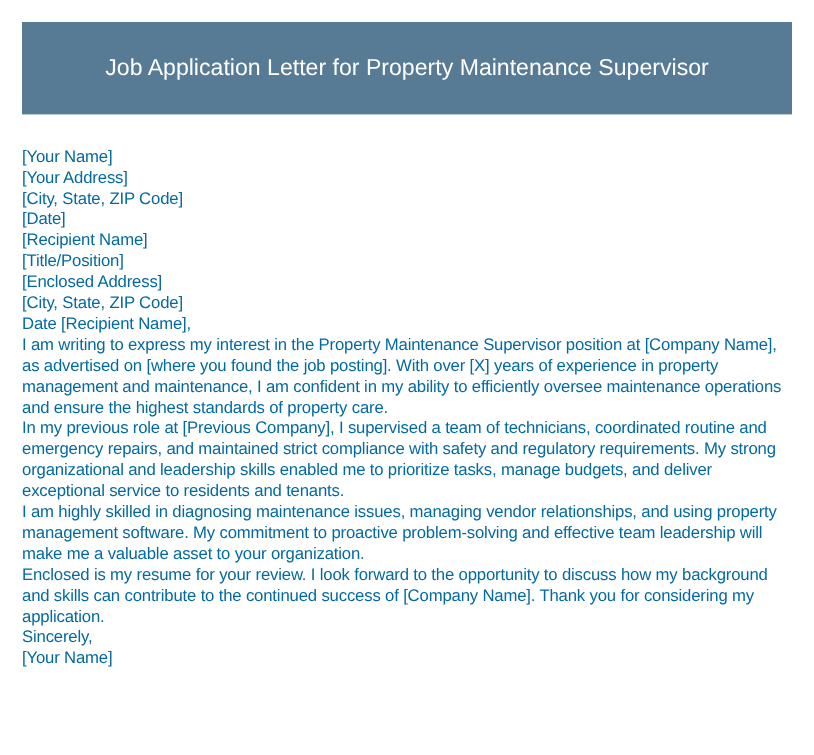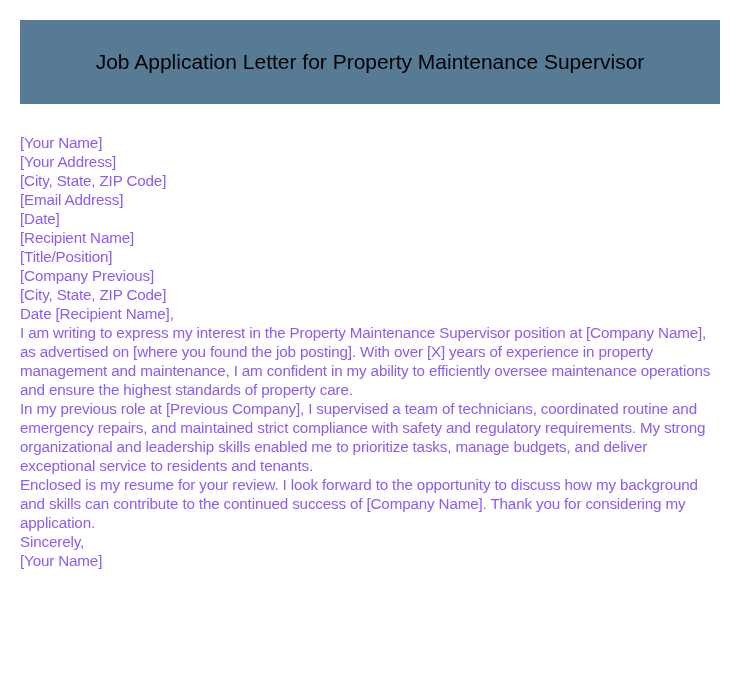--- a/index.html
+++ b/index.html
@@ -19,57 +19,57 @@
       top: 20px;
       width: 700px;
       height: 84px;
       background: #577b94;
       display: flex;
       align-items: center;
       justify-content: center;
     }
     .header h1 {
       margin: 0;
-      color: #000000;
+      color: #ffffff;
       font-weight: normal;
       font-size: 21px;
       letter-spacing: 0px;
       font-family: "Liberation Sans", sans-serif;
     }
     .letter {
       position: absolute;
       left: 20px;
       top: 133px;
       width: 702px;
-      color: #8b5cf6;
+      color: #0369a1;
       font-size: 15.2px;
       line-height: 19px;
       letter-spacing: -0.15px;
       font-family: "Liberation Sans", sans-serif;
     }
     .letter p {
       margin: 0;
     }
   </style>
 </head>
 <body>
 
 <div class="header">
   <h1>Job Application Letter for Property Maintenance Supervisor</h1>
 </div>
 
 <div class="letter">
   <p>[Your Name]</p>
   <p>[Your Address]</p>
   <p>[City, State, ZIP Code]</p>
-  <p>[Email Address]</p>
   <p>[Date]</p>
   <p>[Recipient Name]</p>
   <p>[Title/Position]</p>
-  <p>[Company Previous]</p>
+  <p>[Enclosed Address]</p>
   <p>[City, State, ZIP Code]</p>
   <p>Date [Recipient Name],</p>
   <p>I am writing to express my interest in the Property Maintenance Supervisor position at [Company Name], as advertised on [where you found the job posting]. With over [X] years of experience in property management and maintenance, I am confident in my ability to efficiently oversee maintenance operations and ensure the highest standards of property care.</p>
   <p>In my previous role at [Previous Company], I supervised a team of technicians, coordinated routine and emergency repairs, and maintained strict compliance with safety and regulatory requirements. My strong organizational and leadership skills enabled me to prioritize tasks, manage budgets, and deliver exceptional service to residents and tenants.</p>
+  <p>I am highly skilled in diagnosing maintenance issues, managing vendor relationships, and using property management software. My commitment to proactive problem-solving and effective team leadership will make me a valuable asset to your organization.</p>
   <p>Enclosed is my resume for your review. I look forward to the opportunity to discuss how my background and skills can contribute to the continued success of [Company Name]. Thank you for considering my application.</p>
   <p>Sincerely,</p>
   <p>[Your Name]</p>
 </div>
 
 </body></html>

